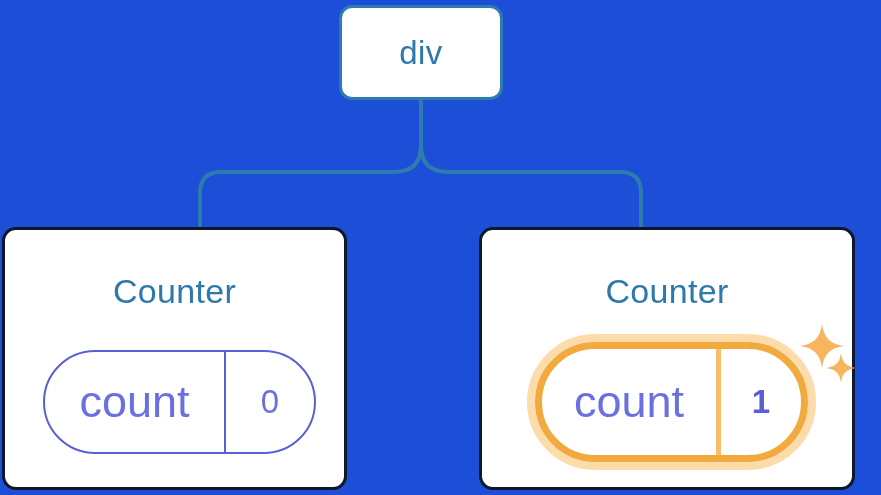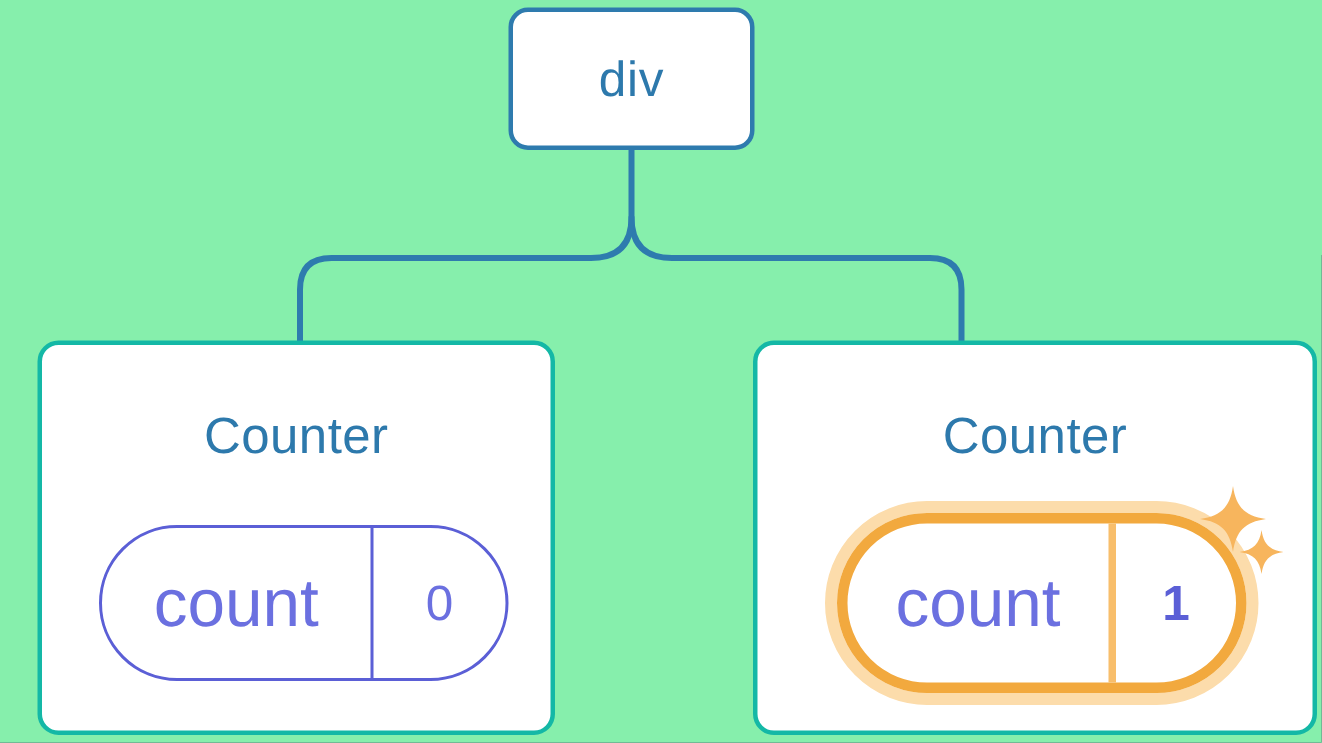--- a/index.html
+++ b/index.html
@@ -10,21 +10,21 @@
     width: 881px;
     height: 495px;
     overflow: hidden;
     font-family: "Liberation Sans", sans-serif;
     background: #4c6670;
   }
   #stage {
     position: relative;
     width: 881px;
     height: 495px;
-    background: #86efac;
+    background: #1d4ed8;
   }
 
   
   #connectors {
     position: absolute;
     left: 0;
     top: 0;
     width: 881px;
     height: 495px;
     pointer-events: none;
@@ -50,24 +50,23 @@
     font-size: 33px;
     font-weight: 400;
     letter-spacing: 0.5px;
     line-height: 1;
   }
 
   
   .card {
     position: absolute;
     background: #ffffff;
-    border: 3px solid #14b8a6;
+    border: 3px solid #0f172a;
     border-radius: 14px;
     box-sizing: border-box;
-    margin-left: 23px;
   }
   #card-left {
     left: 2px;
     top: 227px;
     width: 345px;
     height: 263px;
   }
   #card-right {
     left: 479px;
     top: 227px;

